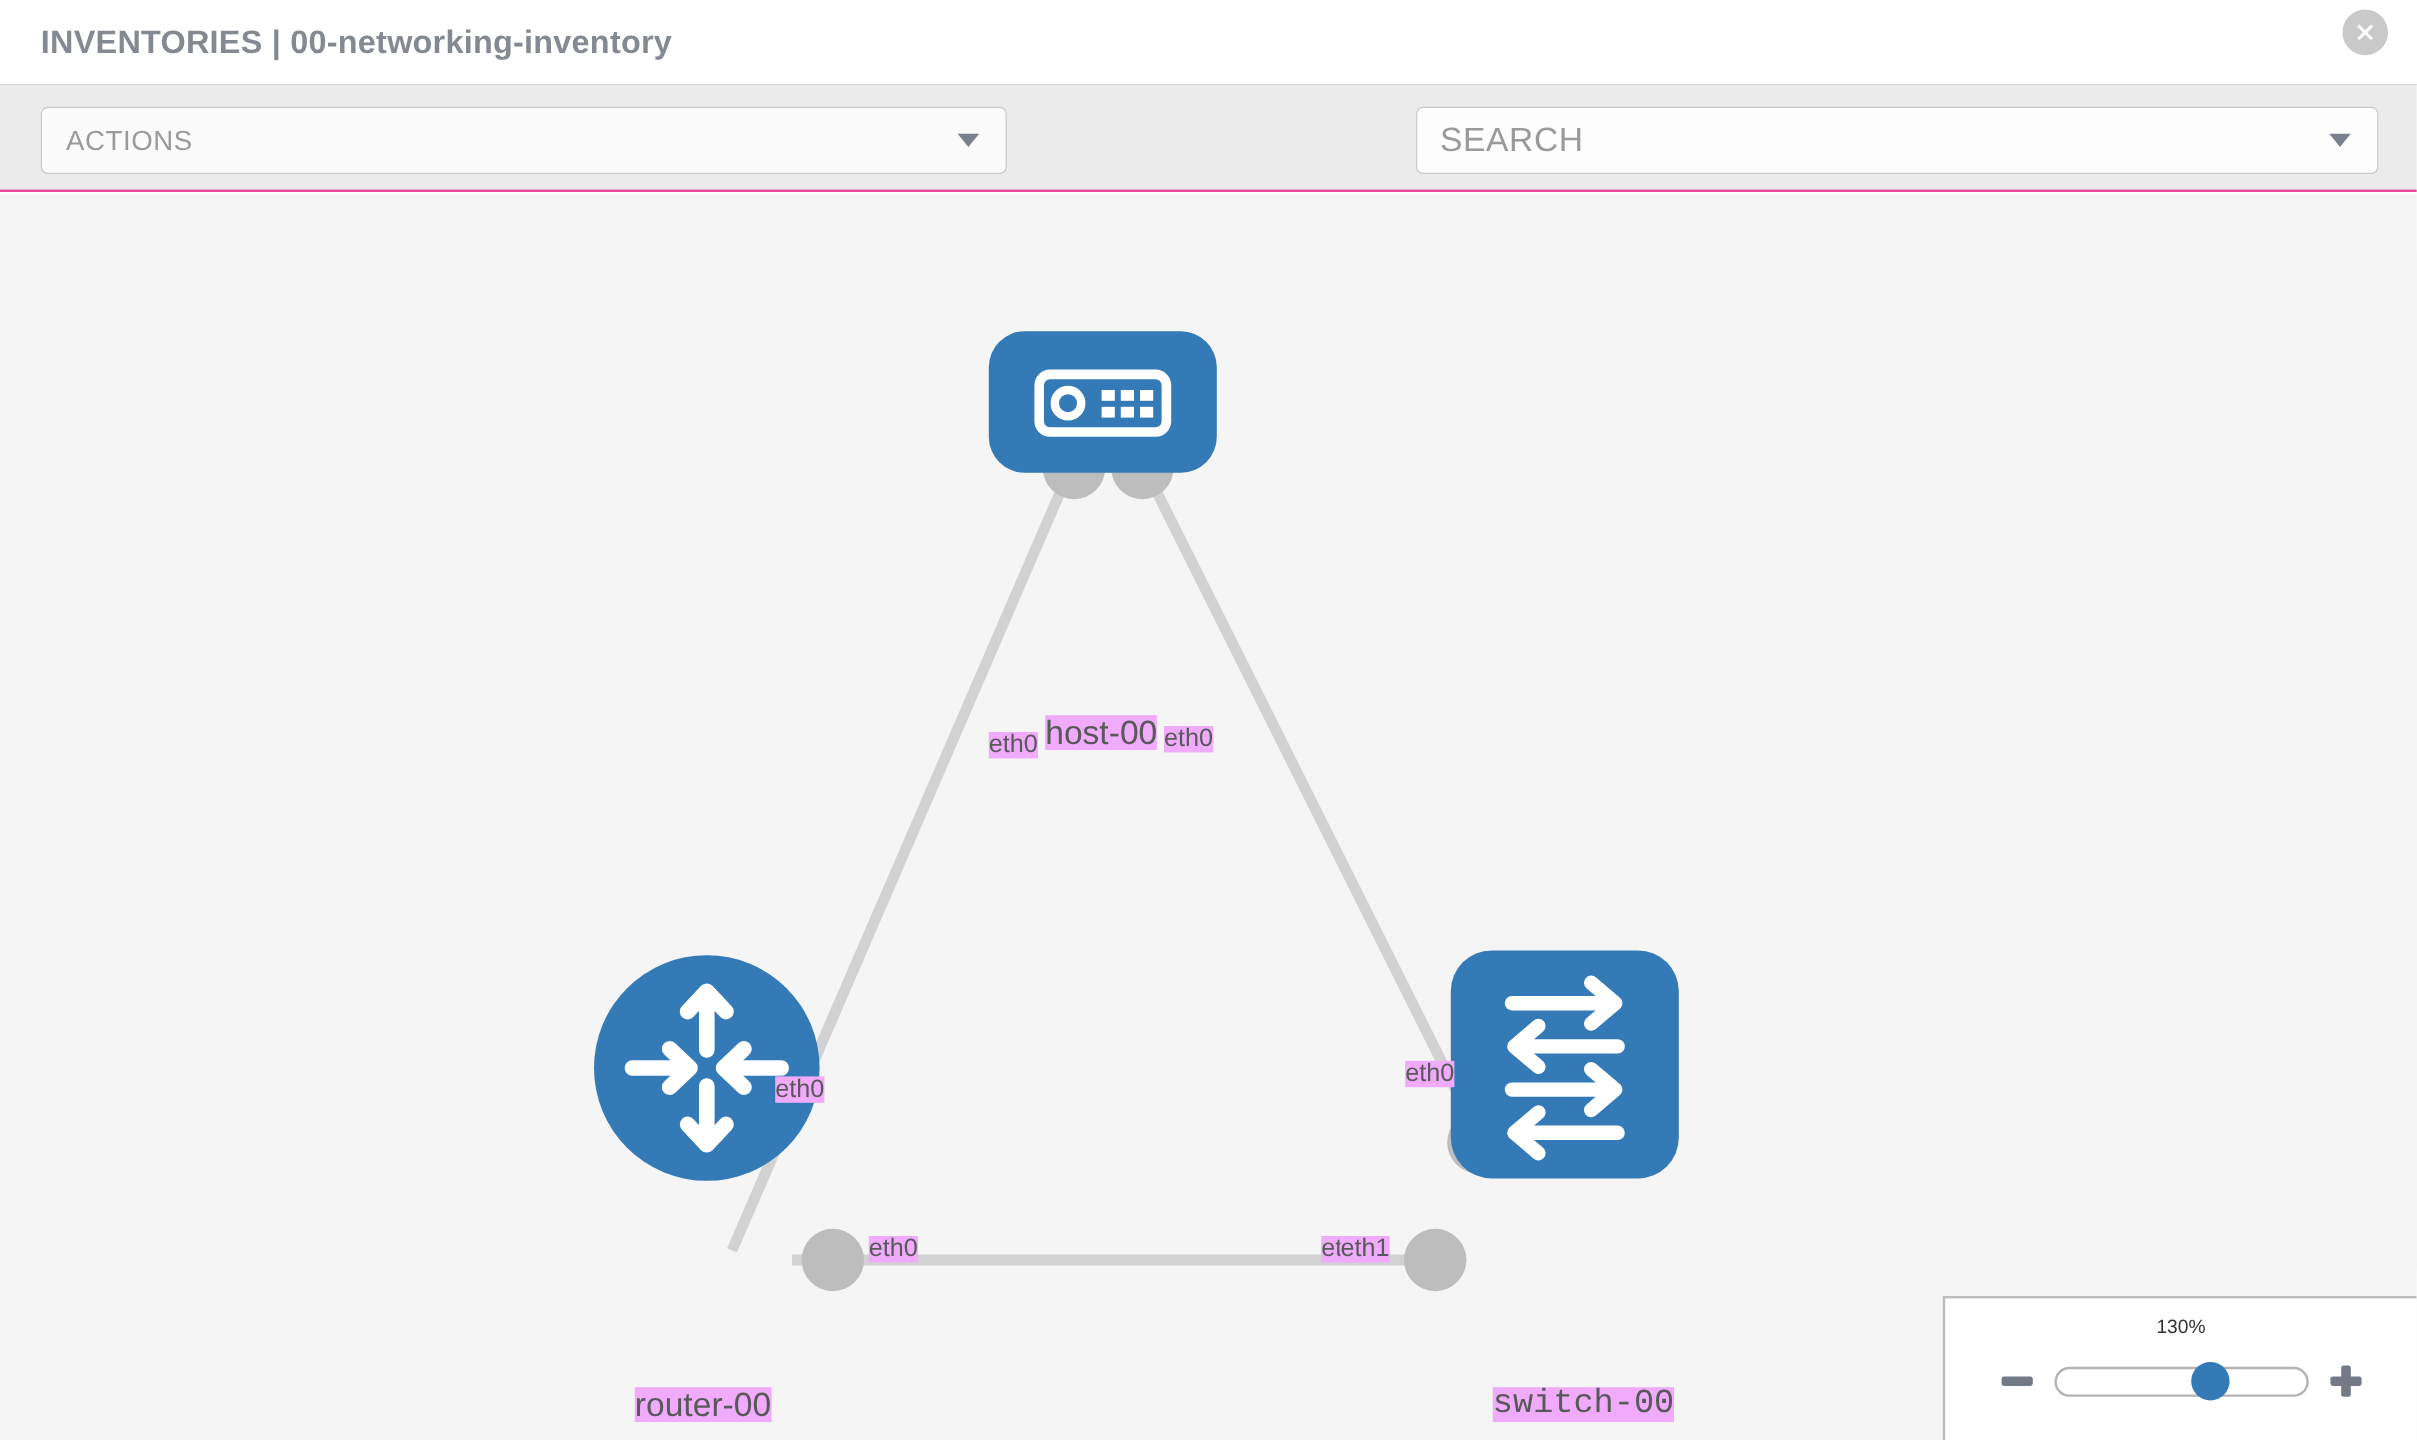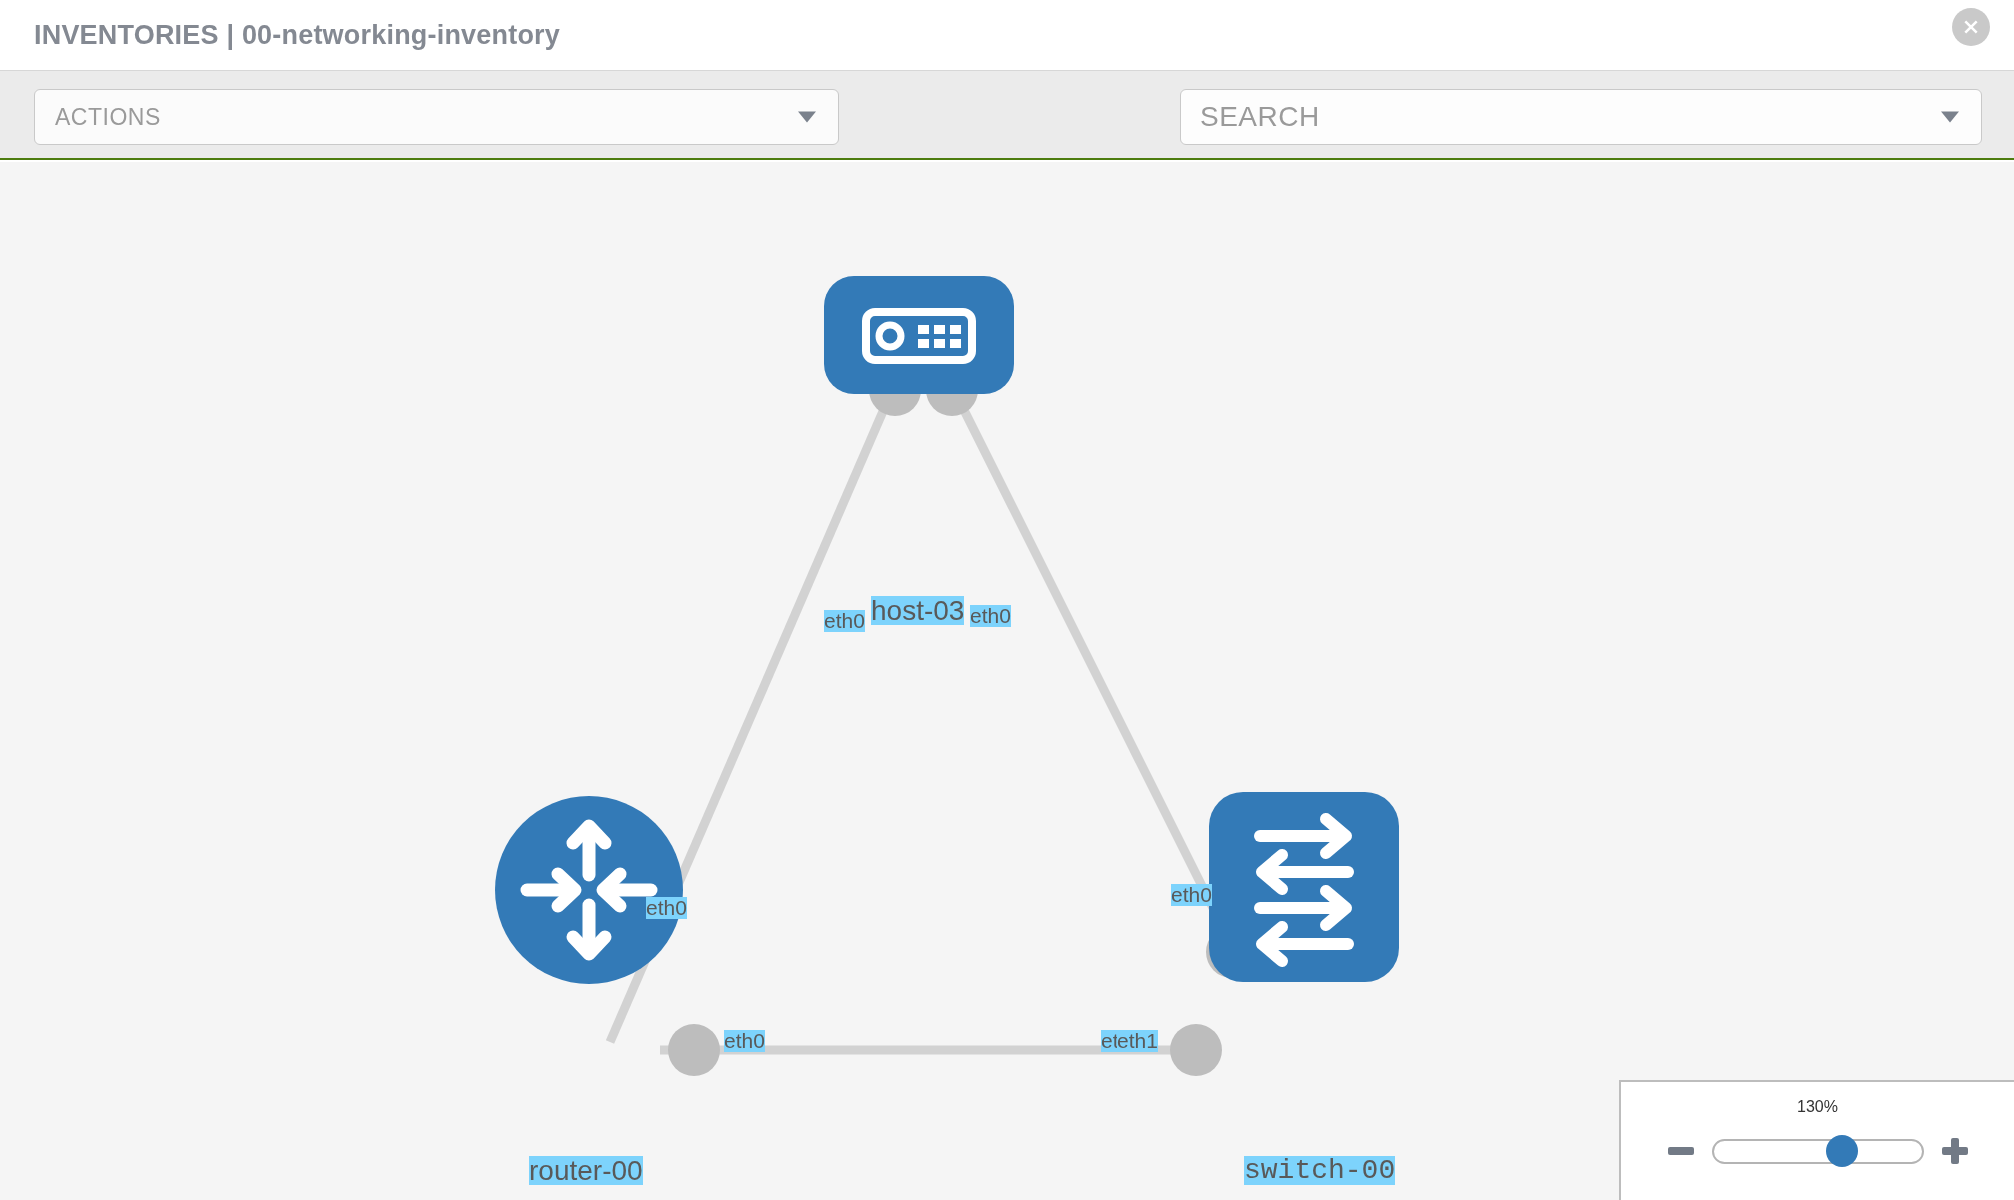--- a/index.html
+++ b/index.html
@@ -30,21 +30,21 @@
     display: flex; align-items: center; justify-content: center;
     cursor: pointer;
   }
   .close-btn svg { display: block; }
 
   
   .toolbar {
     position: absolute; left: 0; top: 70px; width: 2014px; height: 90px;
     background: #ebebeb;
     border-top: 1px solid #d7d7d7;
-    border-bottom: 2px solid #4d7c0f;
+    border-bottom: 2px solid #ec4899;
   }
   .actions-select {
     position: absolute; left: 34px; top: 18px;
     width: 805px; height: 56px;
     background: #fbfbfb;
     border: 1px solid #c9c9c9; border-radius: 6px;
     display: flex; align-items: center;
     cursor: pointer;
   }
   .actions-label {
@@ -83,21 +83,21 @@
     position: absolute; left: 0; top: 162px;
     width: 2014px; height: 1038px;
     background: #f5f5f5;
     overflow: hidden;
   }
   .topology-svg { position: absolute; left: 0; top: 0; }
 
   
   .node-label, .iface-label {
     position: absolute;
-    background: #7dd3fc;
+    background: #f0abfc;
     color: #595959;
     white-space: nowrap;
     line-height: 1.05;
     pointer-events: none;
   }
   .node-label { font-size: 28px; }
   .iface-label { font-size: 21px; }
 
   
   .zoom-panel {
@@ -260,21 +260,21 @@
     </svg>
 
     <div class="iface-label" style="left:824px; top:448px;">eth0</div>
     <div class="iface-label" style="left:970px; top:443px;">eth0</div>
     <div class="iface-label" style="left:646px; top:735px;">eth0</div>
     <div class="iface-label" style="left:1171px; top:722px;">eth0</div>
     <div class="iface-label" style="left:724px; top:868px;">eth0</div>
     <div class="iface-label" style="left:1101px; top:868px;">eth0</div>
     <div class="iface-label" style="left:1117px; top:868px;">eth1</div>
 
-    <div class="node-label" style="left:871px; top:434px;">host-03</div>
+    <div class="node-label" style="left:871px; top:434px;">host-00</div>
     <div class="node-label" style="left:529px; top:994px;">router-00</div>
     <div class="node-label" style="left:1244px; top:994px;font-family:Liberation Mono, monospace;">switch-00</div>
 
     <div class="zoom-panel">
       <div class="zoom-value">130%</div>
       <div class="zoom-row">
         <div class="zoom-minus"></div>
         <div class="zoom-track">
           <div class="zoom-thumb" id="zoom-thumb" style="left: 62%;"></div>
         </div>

